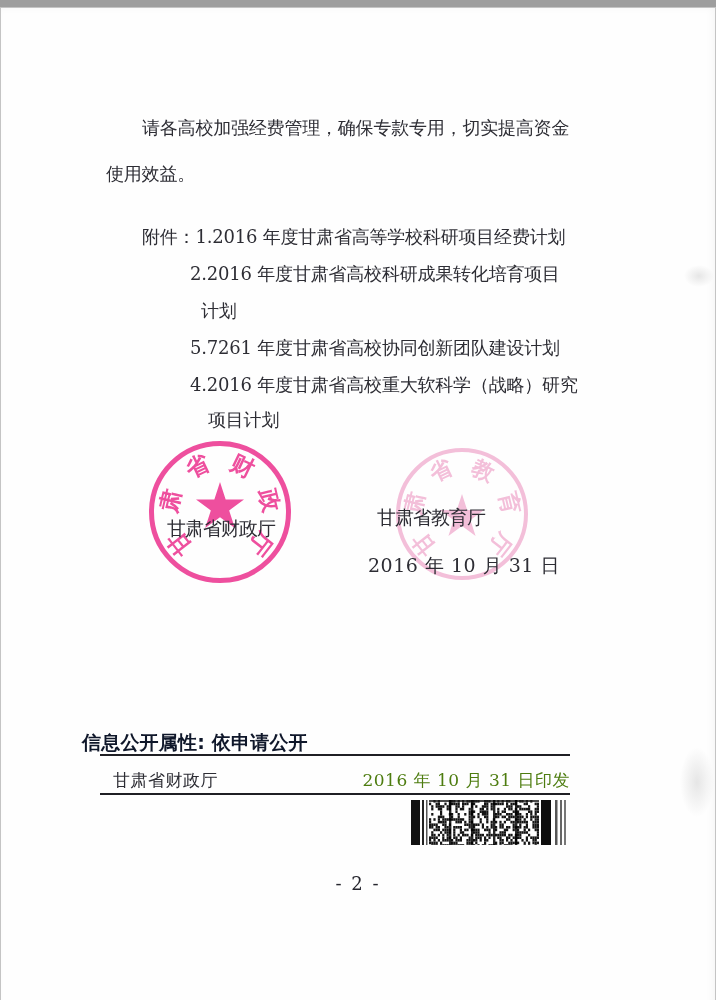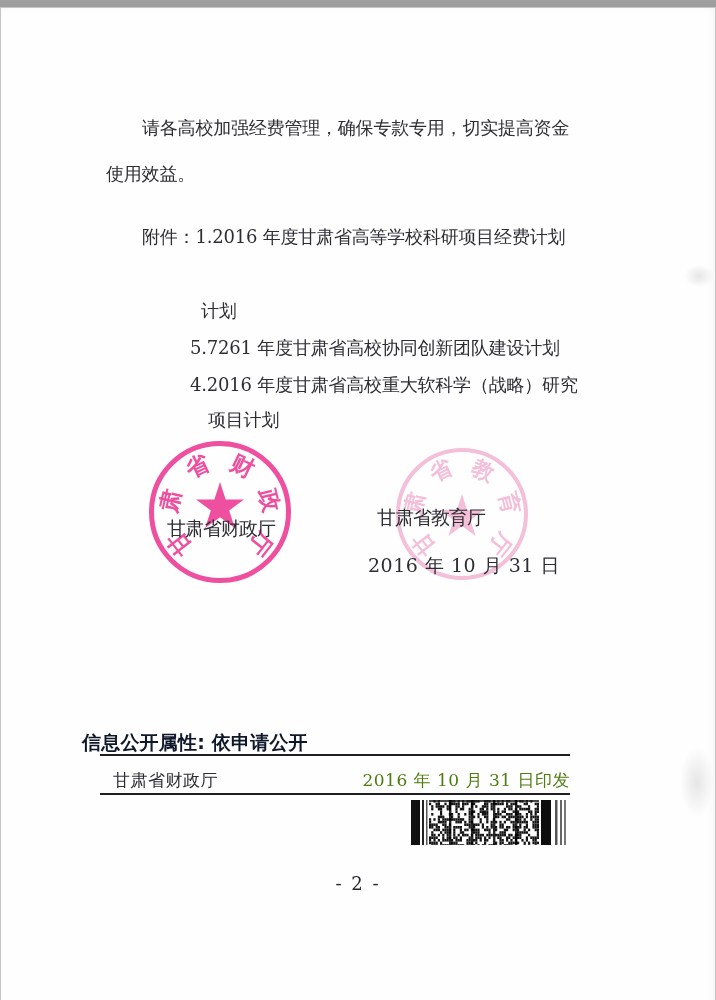--- a/index.html
+++ b/index.html
@@ -107,20 +107,21 @@
 </style>
 </head>
 <body>
 
 <div class="page">
 
   <div class="line" style="left:142px;top:110px;">请各高校加强经费管理，确保专款专用，切实提高资金</div>
   <div class="line" style="left:106px;top:156px;">使用效益。</div>
 
   <div class="line" style="left:142px;top:219px;">附件：1.2016 年度甘肃省高等学校科研项目经费计划</div>
+  <div class="line" style="left:190px;top:256px;">2.2016 年度甘肃省高校科研成果转化培育项目</div>
   <div class="line" style="left:201px;top:293px;">计划</div>
   <div class="line" style="left:190px;top:330px;">5.7261 年度甘肃省高校协同创新团队建设计划</div>
   <div class="line" style="left:190px;top:367px;">4.2016 年度甘肃省高校重大软科学（战略）研究</div>
   <div class="line" style="left:208px;top:402px;">项目计划</div>
 
   <div class="seal seal-left">
     <div class="star star-left"></div>
   <span class="arc-char" style="left: 14.3115px; top: 85.8987px; width: 23px; height: 23px; font-size: 23px; transform: rotate(-128deg);">甘</span>
       <span class="arc-char" style="left: 4.84748px; top: 42.8541px; width: 23px; height: 23px; font-size: 23px; transform: rotate(-76.8deg);">肃</span>
       <span class="arc-char" style="left: 32.4636px; top: 8.50654px; width: 23px; height: 23px; font-size: 23px; transform: rotate(-25.6deg);">省</span>

